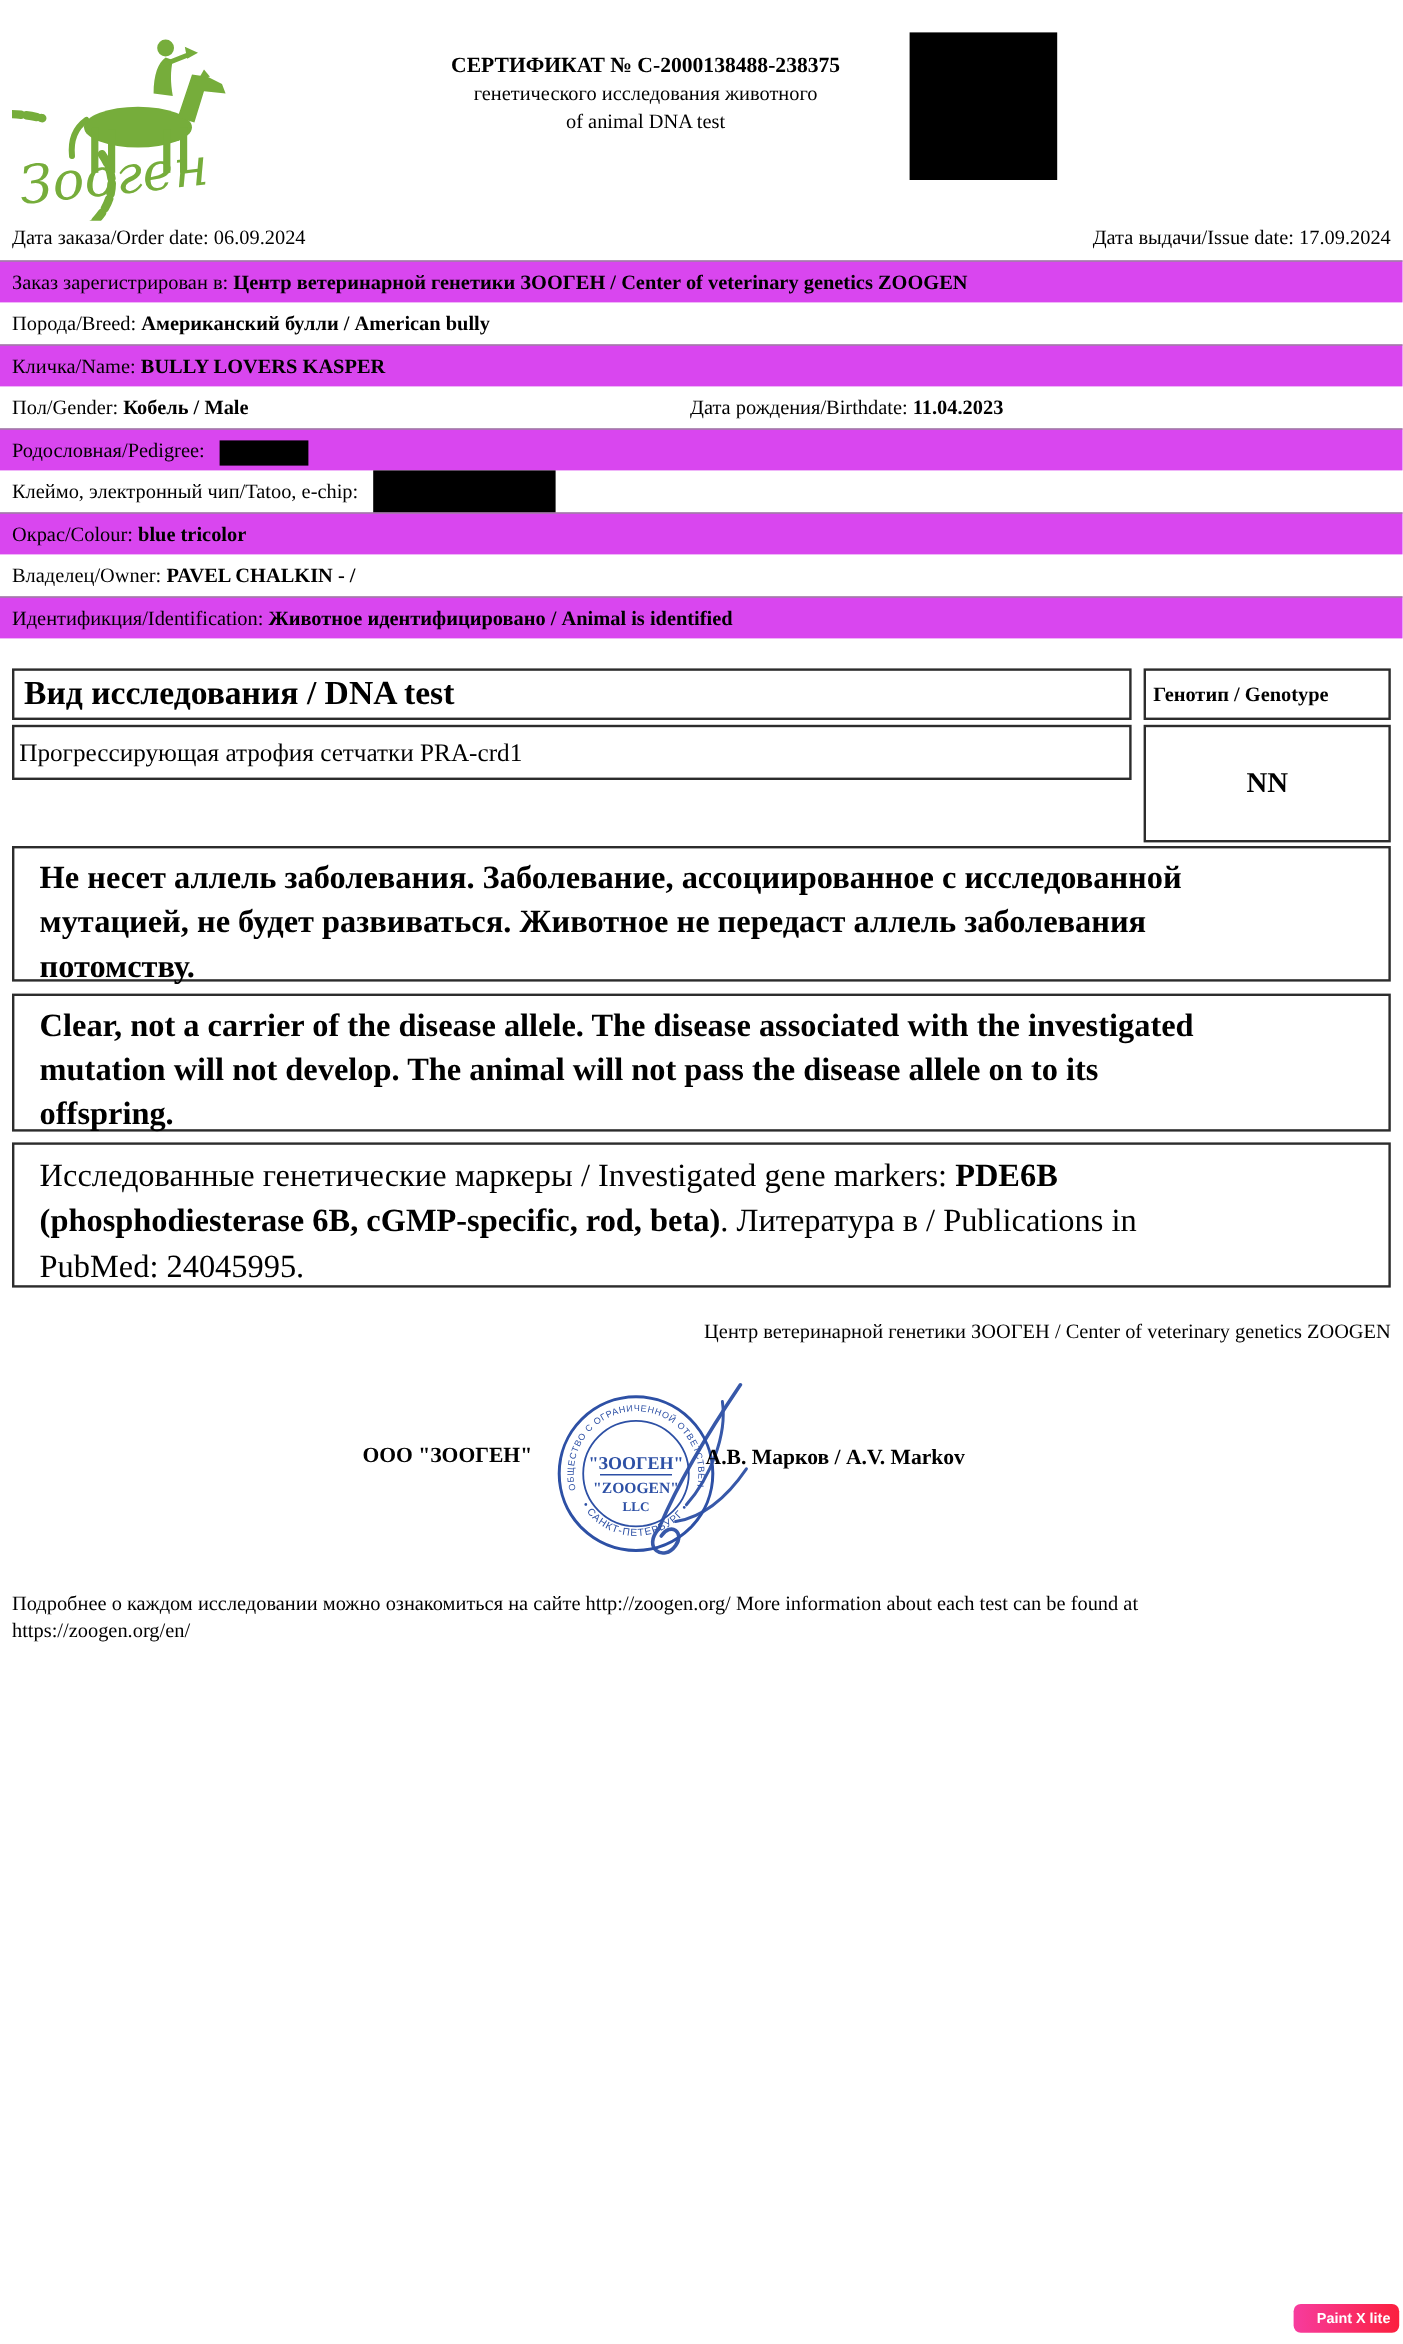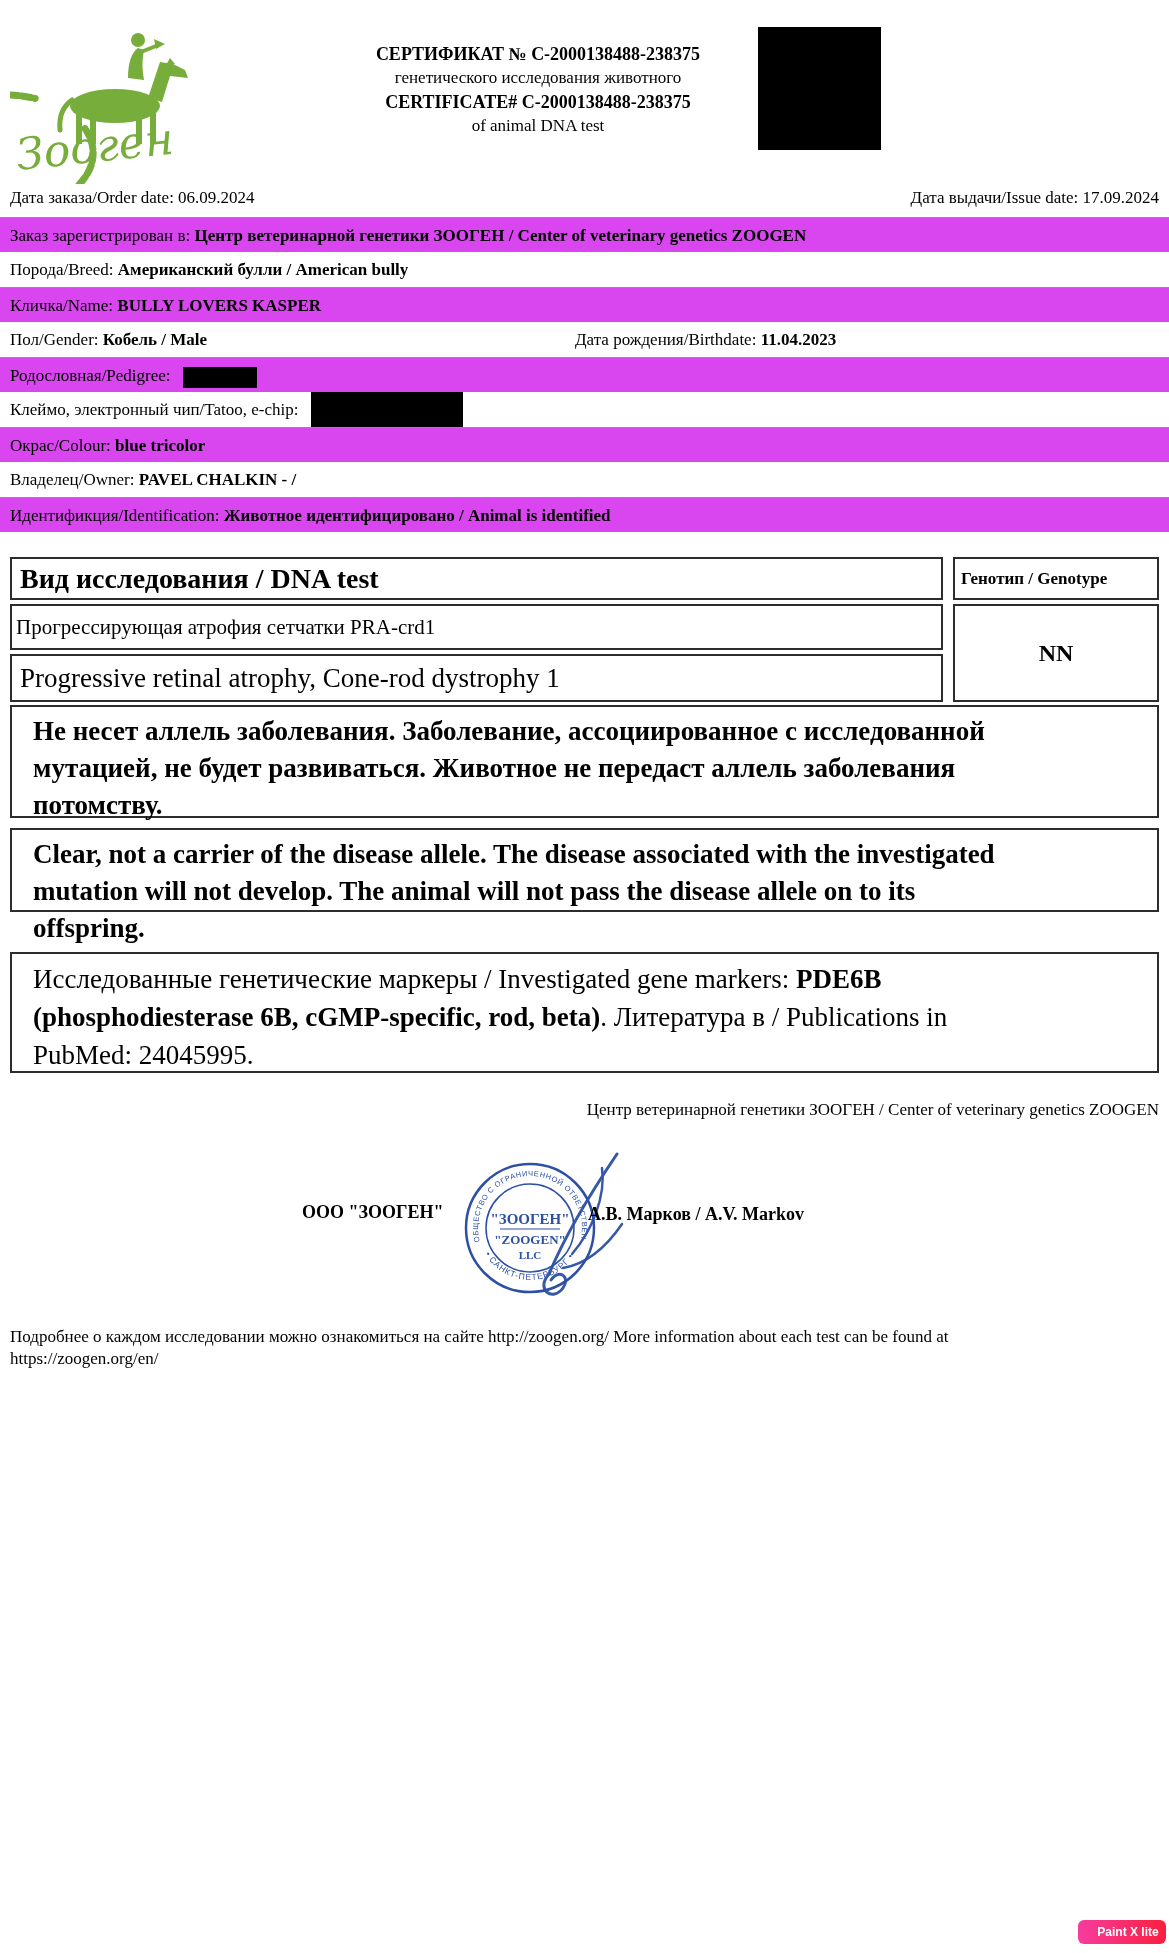--- a/index.html
+++ b/index.html
@@ -39,21 +39,21 @@
   .cell-geno-header   { grid-column:2; grid-row:1; font-size:17px; font-weight:bold; padding-left:6px; }
   .cell-test-ru       { grid-column:1; grid-row:2; font-size:21px; padding-left:4px; }
   .cell-test-en       { grid-column:1; grid-row:3; font-size:27px; padding-left:8px; }
   .cell-geno-value    { grid-column:2; grid-row:2 / span 2; font-size:24px; font-weight:bold; justify-content:center; }
 
   
   .bigbox { position:absolute; left:10px; width:1149px; border:2px solid #2c2c2c;
     box-sizing:border-box; padding:6px 21px; font-size:27px; }
   .bigbox div { line-height:37px; white-space:nowrap; }
   .box-ru { top:705px; height:113px; font-weight:bold; }
-  .box-en { top:828px; height:84px; font-weight:bold; }
+  .box-en { top:828px; height:115px; font-weight:bold; }
   .box-markers { top:952px; height:121px; }
   .box-markers div { line-height:38px; }
   .gene-bold { font-weight:bold; }
 
   
   .lab-line { position:absolute; right:10px; top:1100px; font-size:17px; white-space:nowrap; }
   .org-label { position:absolute; left:302px; top:1202px; font-size:18px; font-weight:bold; white-space:nowrap; }
   .signer-name { position:absolute; left:588px; top:1204px; font-size:18px; font-weight:bold; white-space:nowrap; }
   .stamp-svg { position:absolute; left:452px; top:1146px; }
   .footer-note { position:absolute; left:10px; top:1326px; width:1145px; font-size:17px; line-height:22px; }
@@ -85,21 +85,20 @@
       <path d="M 118,72 C 118,56 122,46 128,42 L 134,44 C 132,54 132,62 134,74 Z"></path>
       <path d="M 126,48 L 146,40" stroke="#76ad3b" stroke-width="4" stroke-linecap="round"></path>
       <polygon points="144,33 155,38 146,43"></polygon>
     </g>
     <text x="8" y="164" font-size="44" font-style="italic" fill="#76ad3b" font-family="DejaVu Serif, serif" transform="rotate(-6 8 164)">Зооген</text>
   </svg>
 
   <div class="title-block">
     <div class="t-bold">СЕРТИФИКАТ № С-2000138488-238375</div>
     <div class="t-reg">генетического исследования животного</div>
-    <div class="t-bold">CERTIFICATE# C-2000138488-238375</div>
     <div class="t-reg">of animal DNA test</div>
   </div>
 
   <div class="black-box"></div>
 
   <div class="dates-row">
     <span>
       <span>Дата заказа/Order date:</span>
       <span>06.09.2024</span>
     </span>
@@ -148,21 +147,20 @@
   <div class="info-row shaded" style="top:497px">
     <span>Идентификция/Identification:</span>
     <span class="val">Животное идентифицировано / Animal is identified</span>
   </div>
 
   <div class="dna-table">
     <div class="cell cell-test-header">Вид исследования / DNA test</div>
     <div class="cell cell-geno-header">Генотип / Genotype</div>
     <div class="cell cell-test-ru">Прогрессирующая атрофия сетчатки PRA-crd1</div>
     <div class="cell cell-geno-value">NN</div>
-    <div class="cell cell-test-en">Progressive retinal atrophy, Cone-rod dystrophy 1</div>
   </div>
 
   <div class="bigbox box-ru">
     <div>Не несет аллель заболевания. Заболевание, ассоциированное с исследованной</div>
     <div>мутацией, не будет развиваться. Животное не передаст аллель заболевания</div>
     <div>потомству.</div>
   </div>
 
   <div class="bigbox box-en">
     <div>Clear, not a carrier of the disease allele. The disease associated with the investigated</div>

